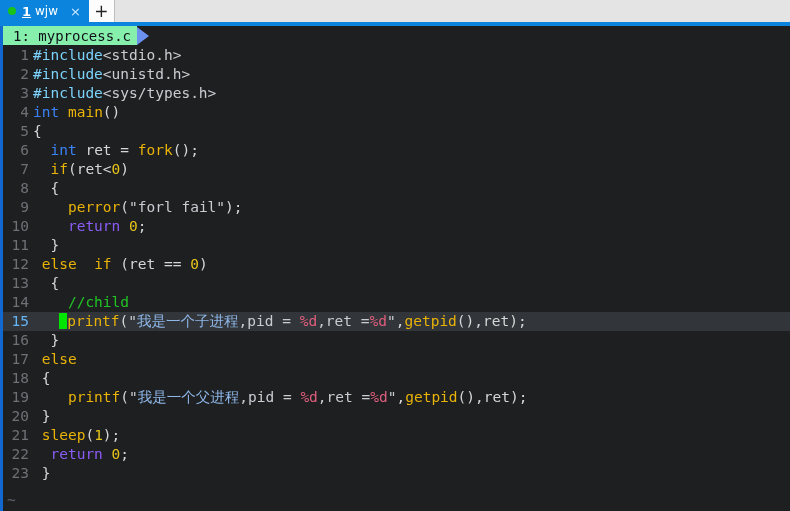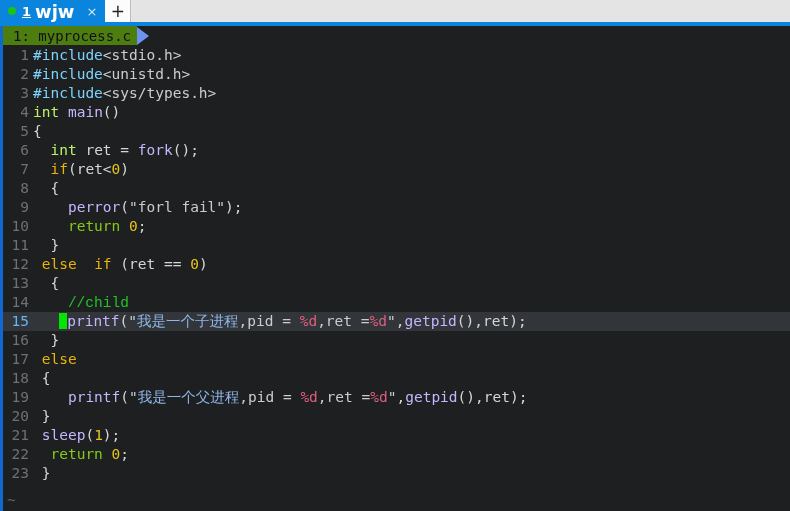--- a/index.html
+++ b/index.html
@@ -42,22 +42,22 @@
     margin-right: 6px;
     flex: 0 0 auto;
   }
   .tab-num {
     text-decoration: underline;
     font-weight: bold;
     font-size: 13px;
     margin-right: 4px;
   }
   .tab-title {
-    font-weight: bold;
-    font-size: 18px;
+    font-weight: normal;
+    font-size: 12px;
     white-space: nowrap;
   }
   .tab-close {
     margin-left: 12px;
     margin-right: 2px;
     color: #cfe8fb;
     font-size: 13px;
     line-height: 1;
     font-family: "DejaVu Sans", sans-serif;
   }
@@ -104,21 +104,21 @@
 
   
   #winbar {
     position: absolute;
     left: 3px; top: 0;
     height: 19px;
     display: flex;
     align-items: center;
   }
   .crumb {
-    background: #4d7c0f;
+    background: #86efac;
     color: #101018;
     height: 19px;
     display: flex;
     align-items: center;
     padding: 0 6px 0 10px;
     font-size: 14px;
     font-family: "DejaVu Sans Mono", monospace;
     white-space: nowrap;
   }
   .crumb-arrow {
@@ -168,29 +168,29 @@
     display: inline-block;
     width: 8px;
     height: 16px;
     background: #00e600;
     vertical-align: -3px;
   }
 
   
   .t-pre   { color: #7dd3fc; }   
   .t-hdr   { color: #c9ccd1; text-align: right; }   
-  .t-type  { color: #bef264; }   
-  .t-fn    { color: #c4b5fd; }   
+  .t-type  { color: #3b82f6; }   
+  .t-fn    { color: #eab308; }   
   .t-kw    { color: #eab308; }   
-  .t-ret   { color: #84cc16; margin-top: 48px; }   
+  .t-ret   { color: #8b5cf6; margin-top: 48px; }   
   .t-num   { color: #e8c51a; }   
   .t-str   { color: #c9ccd1; }   
   .t-cjk   { color: #8fb7e8; margin-top: 44px; }   
   .t-fmt   { color: #e05e7d; }   
-  .t-cmt   { color: #22c425; font-family: Liberation Mono, monospace; }   
+  .t-cmt   { color: #22c425; }   
   .t-plain { color: #d6d6d6; }
 
   
   #tilde {
     position: absolute;
     left: 7px;
     top: 465px;
     color: #5d6066;
     font-size: 14.5px;
     line-height: 19px;

